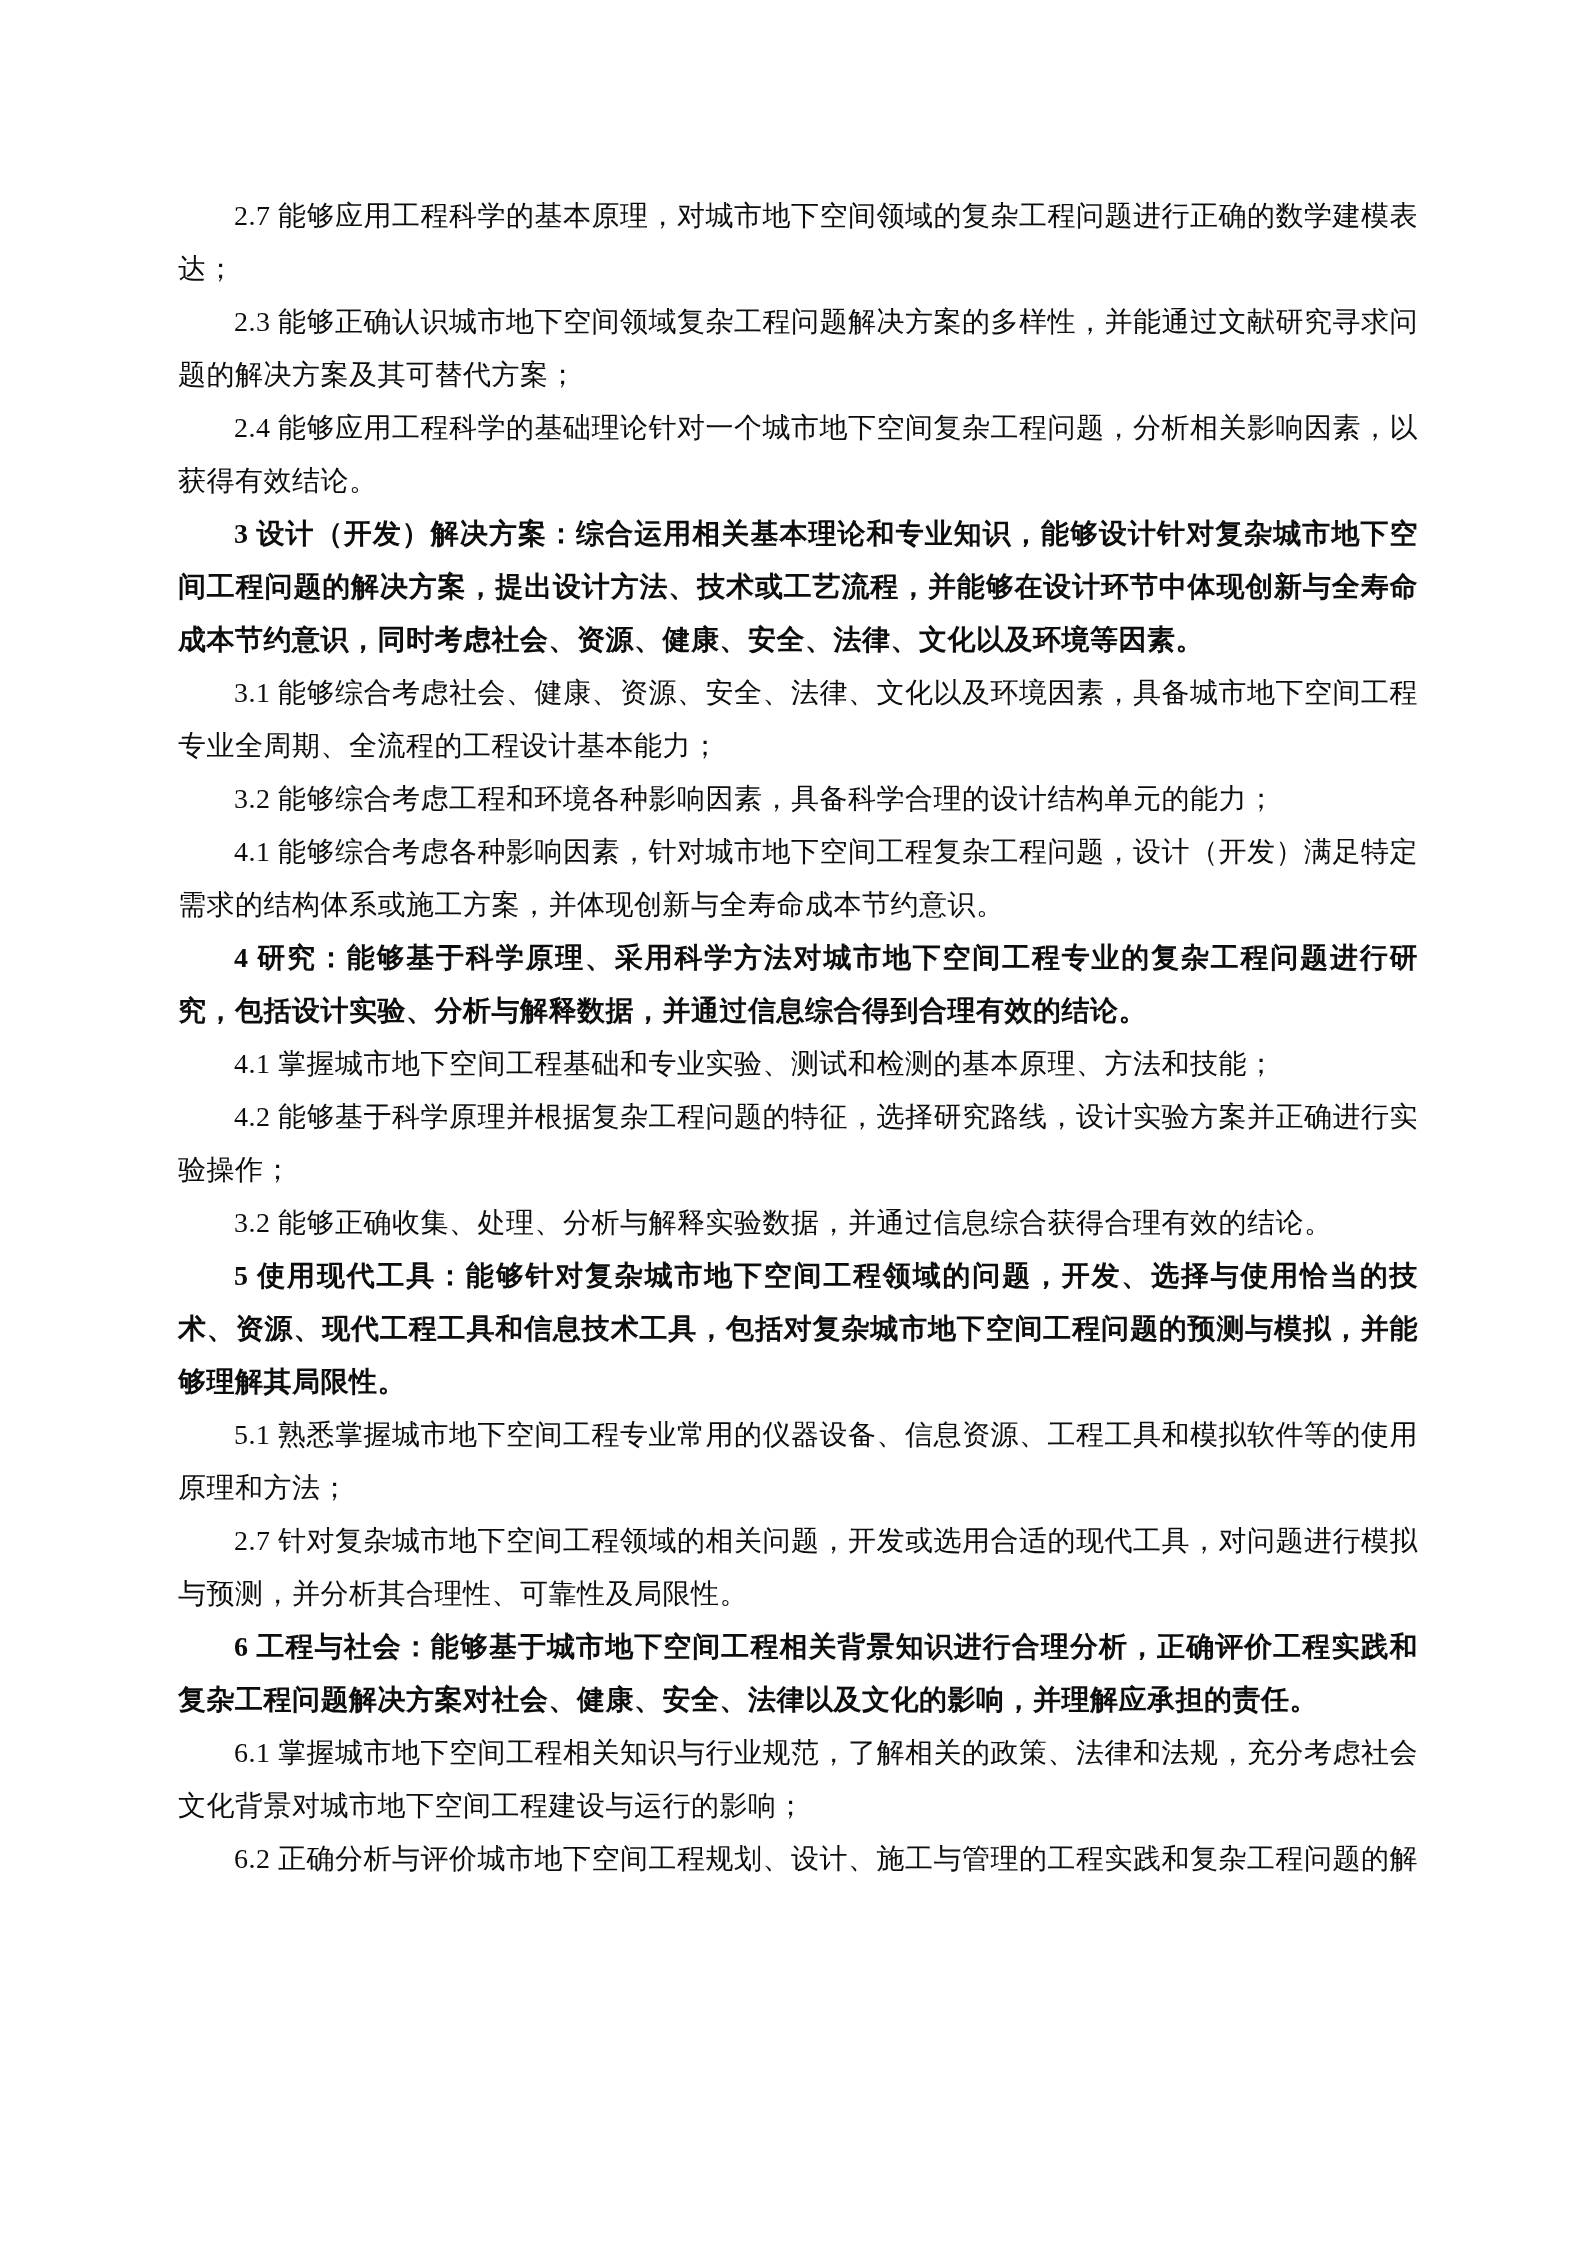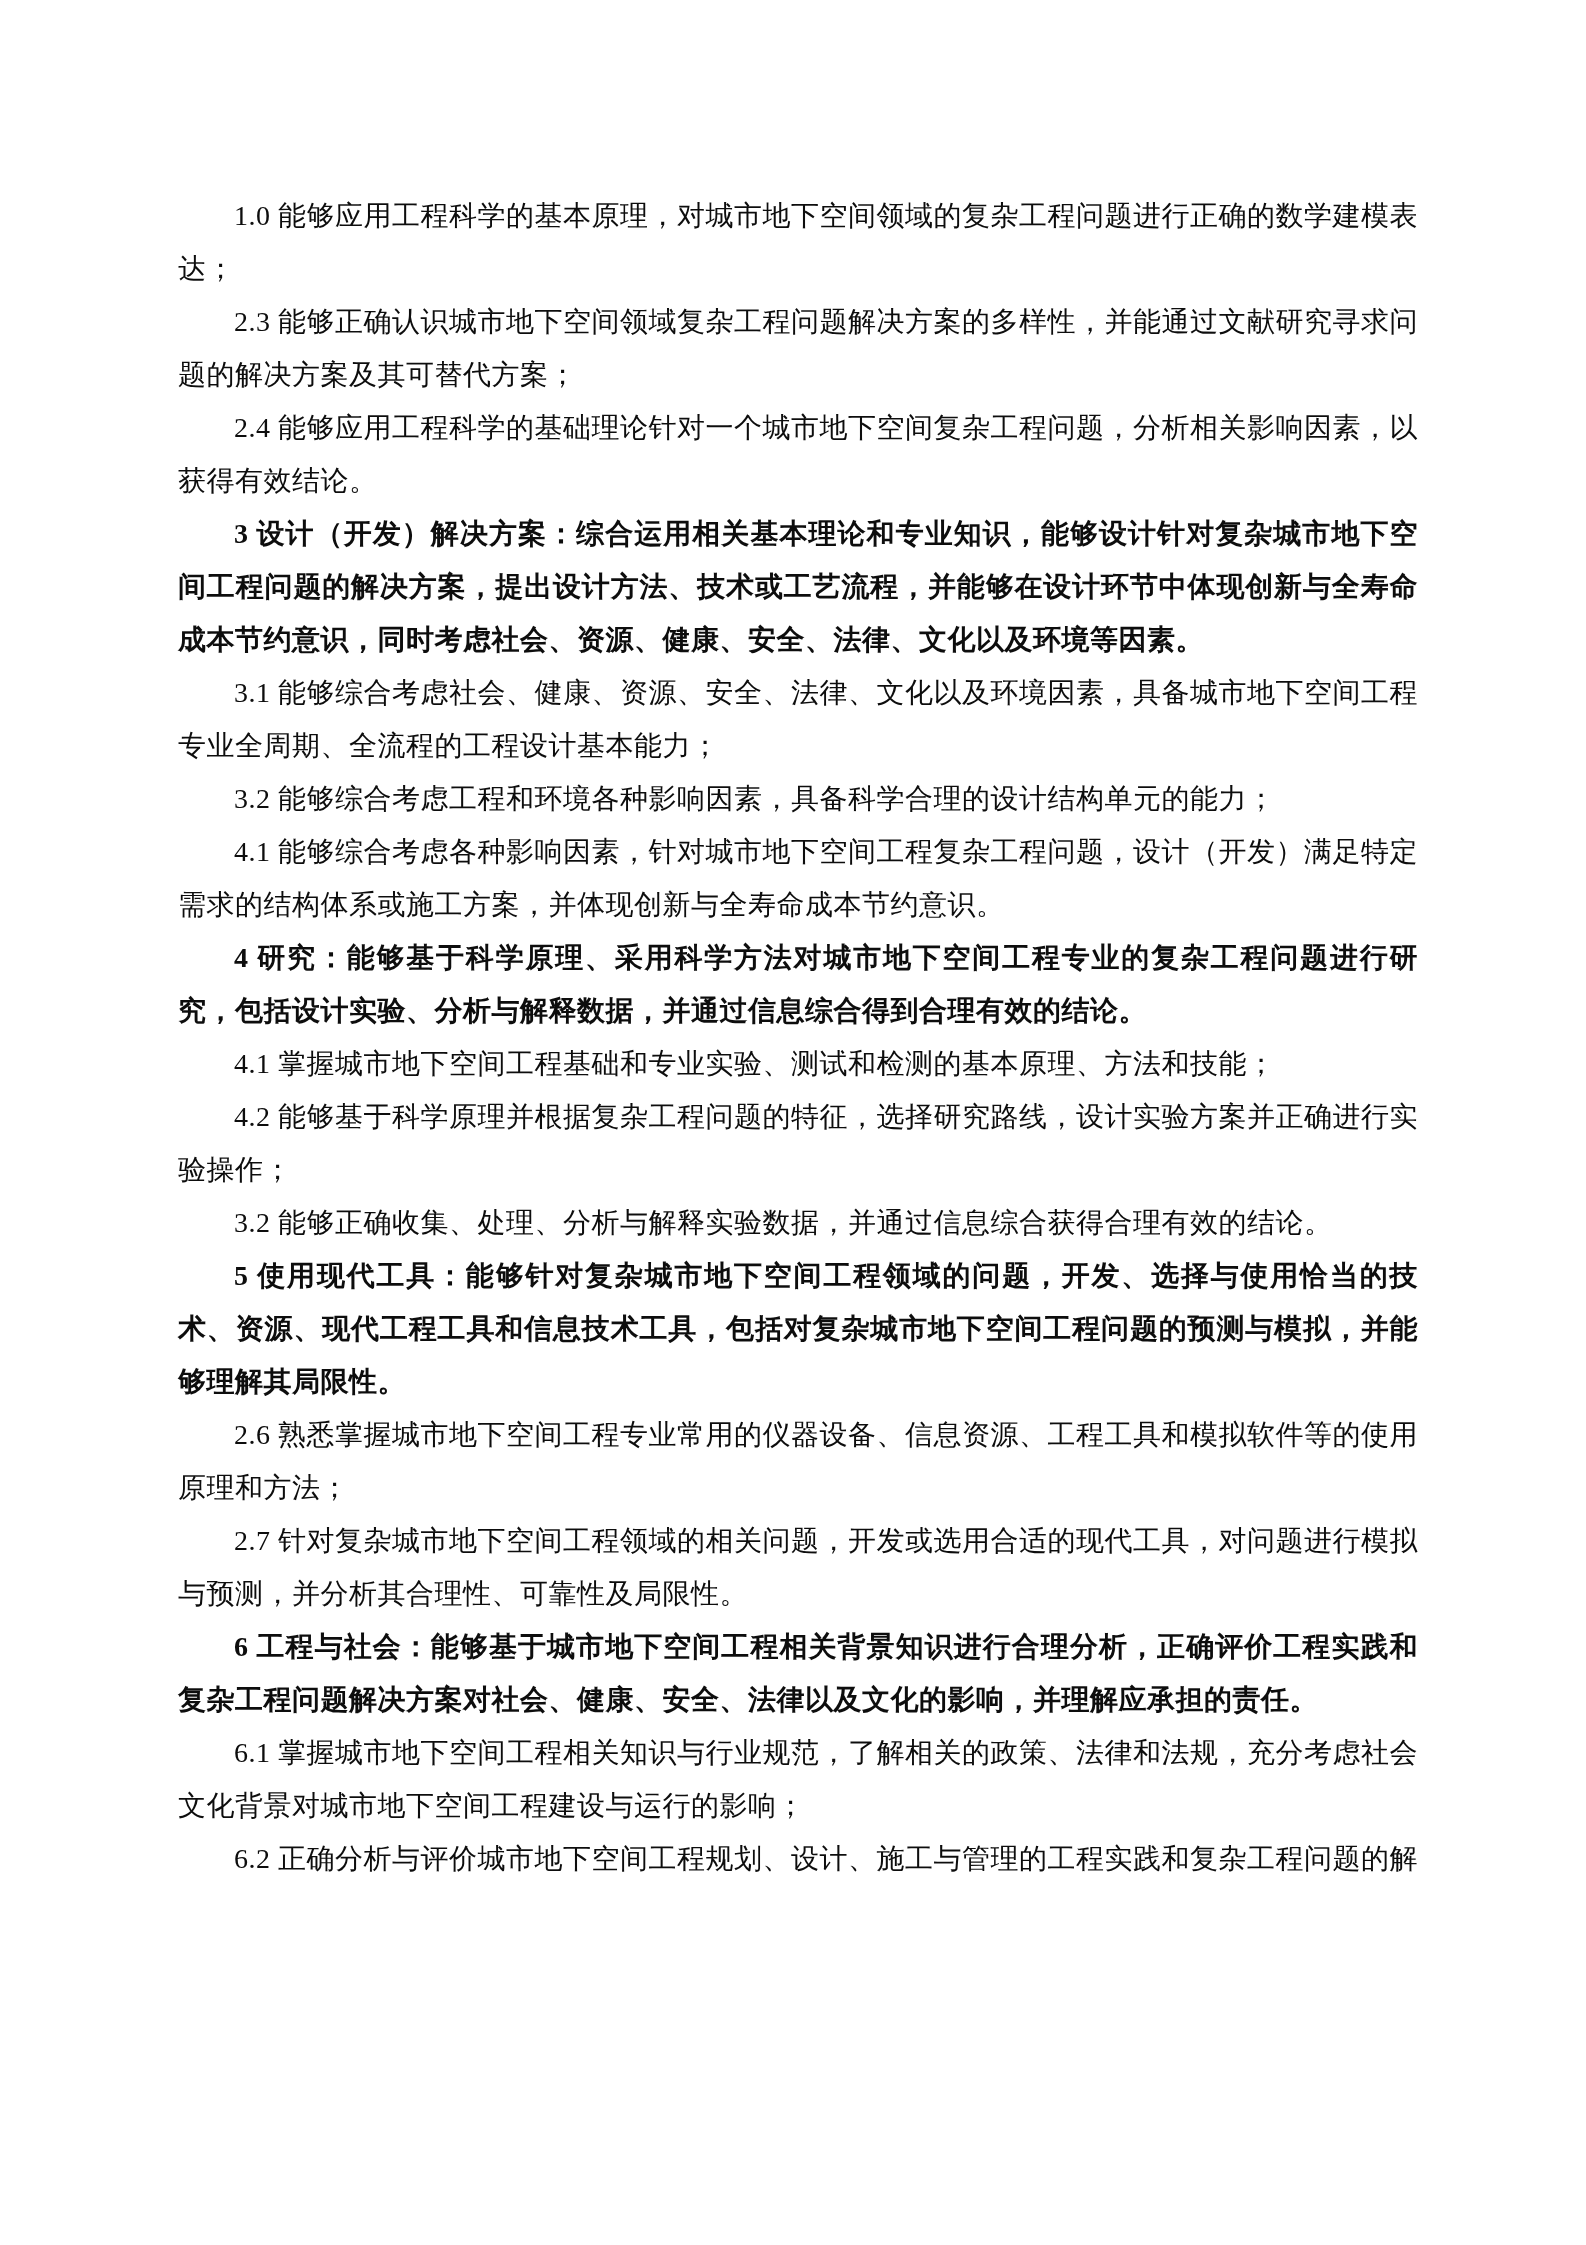--- a/index.html
+++ b/index.html
@@ -33,31 +33,31 @@
   }
   .content p.bold {
     font-weight: bold;
   }
 </style>
 </head>
 <body>
 
 <div class="page">
   <div class="content">
-    <p>1.0 能够应用工程科学的基本原理，对城市地下空间领域的复杂工程问题进行正确的数学建模表达；</p>
+    <p>2.7 能够应用工程科学的基本原理，对城市地下空间领域的复杂工程问题进行正确的数学建模表达；</p>
     <p>2.3 能够正确认识城市地下空间领域复杂工程问题解决方案的多样性，并能通过文献研究寻求问题的解决方案及其可替代方案；</p>
     <p>2.4 能够应用工程科学的基础理论针对一个城市地下空间复杂工程问题，分析相关影响因素，以获得有效结论。</p>
     <p class="bold">3 设计（开发）解决方案：综合运用相关基本理论和专业知识，能够设计针对复杂城市地下空间工程问题的解决方案，提出设计方法、技术或工艺流程，并能够在设计环节中体现创新与全寿命成本节约意识，同时考虑社会、资源、健康、安全、法律、文化以及环境等因素。</p>
     <p>3.1 能够综合考虑社会、健康、资源、安全、法律、文化以及环境因素，具备城市地下空间工程专业全周期、全流程的工程设计基本能力；</p>
     <p>3.2 能够综合考虑工程和环境各种影响因素，具备科学合理的设计结构单元的能力；</p>
     <p>4.1 能够综合考虑各种影响因素，针对城市地下空间工程复杂工程问题，设计（开发）满足特定需求的结构体系或施工方案，并体现创新与全寿命成本节约意识。</p>
     <p class="bold">4 研究：能够基于科学原理、采用科学方法对城市地下空间工程专业的复杂工程问题进行研究，包括设计实验、分析与解释数据，并通过信息综合得到合理有效的结论。</p>
     <p>4.1 掌握城市地下空间工程基础和专业实验、测试和检测的基本原理、方法和技能；</p>
     <p>4.2 能够基于科学原理并根据复杂工程问题的特征，选择研究路线，设计实验方案并正确进行实验操作；</p>
     <p>3.2 能够正确收集、处理、分析与解释实验数据，并通过信息综合获得合理有效的结论。</p>
     <p class="bold">5 使用现代工具：能够针对复杂城市地下空间工程领域的问题，开发、选择与使用恰当的技术、资源、现代工程工具和信息技术工具，包括对复杂城市地下空间工程问题的预测与模拟，并能够理解其局限性。</p>
-    <p>2.6 熟悉掌握城市地下空间工程专业常用的仪器设备、信息资源、工程工具和模拟软件等的使用原理和方法；</p>
+    <p>5.1 熟悉掌握城市地下空间工程专业常用的仪器设备、信息资源、工程工具和模拟软件等的使用原理和方法；</p>
     <p>2.7 针对复杂城市地下空间工程领域的相关问题，开发或选用合适的现代工具，对问题进行模拟与预测，并分析其合理性、可靠性及局限性。</p>
     <p class="bold">6 工程与社会：能够基于城市地下空间工程相关背景知识进行合理分析，正确评价工程实践和复杂工程问题解决方案对社会、健康、安全、法律以及文化的影响，并理解应承担的责任。</p>
     <p>6.1 掌握城市地下空间工程相关知识与行业规范，了解相关的政策、法律和法规，充分考虑社会文化背景对城市地下空间工程建设与运行的影响；</p>
     <p>6.2 正确分析与评价城市地下空间工程规划、设计、施工与管理的工程实践和复杂工程问题的解</p>
   </div>
 </div>
 
 </body></html>

